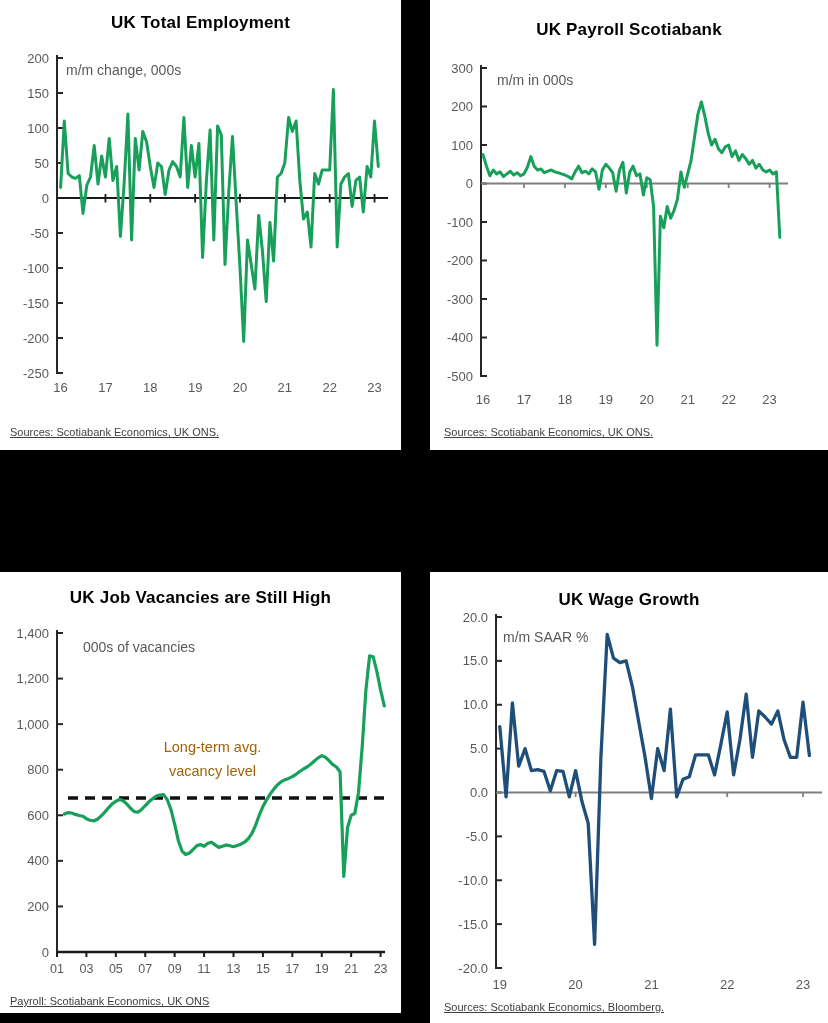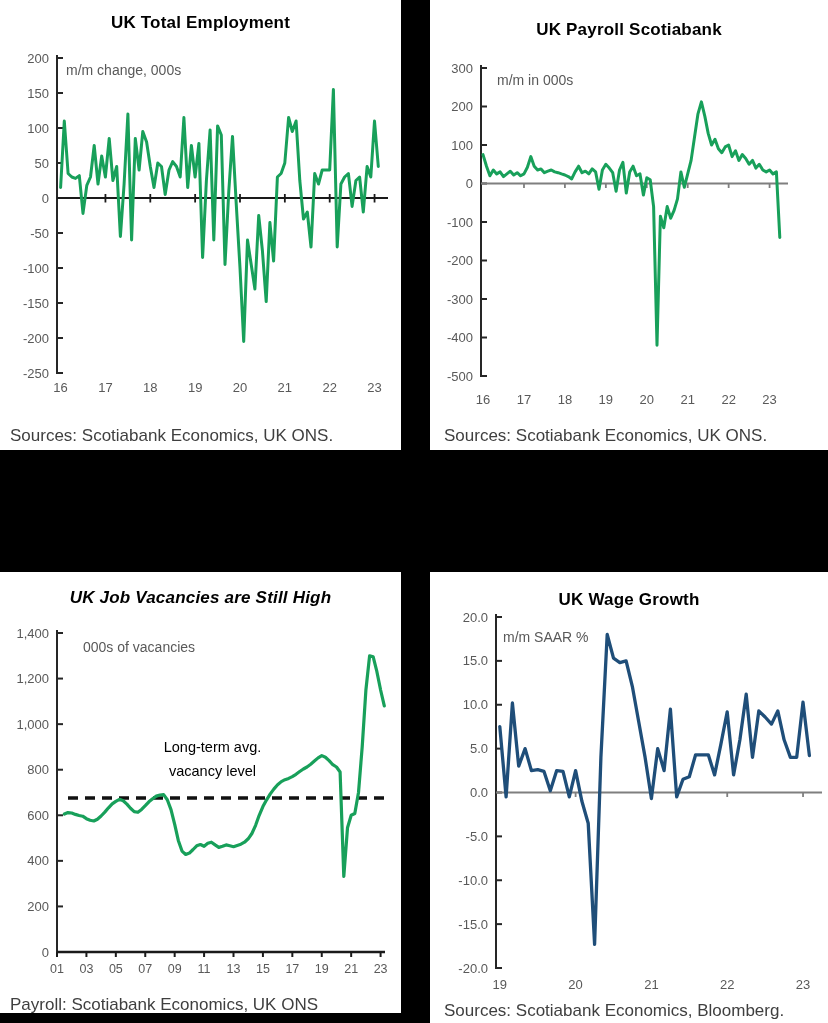--- a/index.html
+++ b/index.html
@@ -2,22 +2,22 @@
 <html><head>
 <meta charset="utf-8">
 <style>
   html,body{margin:0;padding:0;background:#000;}
   #canvas{position:relative;width:828px;height:1023px;background:#000;overflow:hidden;
           font-family:"Liberation Sans", sans-serif;}
   .panel{position:absolute;background:#fff;}
   .chart-title{position:absolute;left:0;width:100%;text-align:center;font-weight:bold;
                font-size:17px;color:#000;letter-spacing:.2px;}
   .caption{position:absolute;font-size:14px;color:#595959;}
-  .source{position:absolute;font-size:17px;color:#3f3f3f;}
-  .annotation{position:absolute;font-size:14.5px;line-height:1.65;color:#000000;text-align:center;}
+  .source{position:absolute;font-size:11px;color:#3f3f3f;text-decoration:underline;}
+  .annotation{position:absolute;font-size:14.5px;line-height:1.65;color:#a16207;text-align:center;}
   svg{position:absolute;left:0;top:0;}
   svg text{font-family:"Liberation Sans", sans-serif;}
   svg text.ylab{font-size:13px;fill:#595959;}
   svg text.xlab{font-size:13px;fill:#595959;}
   svg text.xlab.small{font-size:12.5px;}
 </style>
 </head>
 <body>
 
 <div id="canvas">
@@ -106,21 +106,21 @@
         <text x="216.77999999999813" y="404" text-anchor="middle" class="xlab">20</text>
         <text x="257.71333333333143" y="404" text-anchor="middle" class="xlab">21</text>
         <text x="298.6466666666648" y="404" text-anchor="middle" class="xlab">22</text>
         <text x="339.5799999999981" y="404" text-anchor="middle" class="xlab">23</text>
         <polyline points="53.0,154.6 56.5,166.2 59.9,175.8 63.3,170.0 66.7,173.9 70.1,171.9 73.5,176.6 76.9,173.9 80.3,171.2 83.7,175.0 87.2,172.7 90.6,175.8 94.0,173.9 97.4,167.3 100.8,156.6 104.2,166.2 107.6,170.0 111.0,168.9 114.4,172.7 117.9,171.2 121.3,170.0 124.7,171.9 128.1,172.7 131.5,173.9 134.9,175.0 138.3,176.6 141.7,178.9 145.1,171.9 148.6,166.2 152.0,172.7 155.4,171.2 158.8,173.9 162.2,168.9 165.6,171.9 169.0,189.3 172.4,170.0 175.8,164.3 179.3,168.1 182.7,172.7 186.1,191.2 189.5,170.0 192.9,162.3 196.3,193.1 199.7,171.9 203.1,166.2 206.5,175.8 210.0,173.9 213.4,195.1 216.8,177.7 220.2,179.7 223.6,206.6 227.0,345.2 230.4,216.2 233.8,227.8 237.2,206.6 240.7,218.2 244.1,210.4 247.5,198.9 250.9,171.9 254.3,187.3 257.7,173.9 261.1,160.4 264.5,137.3 267.9,114.2 271.4,101.9 274.8,116.1 278.2,133.4 281.6,145.0 285.0,139.2 288.4,148.8 291.8,152.7 295.2,146.9 298.6,145.0 302.1,156.6 305.5,150.8 308.9,160.4 312.3,154.6 315.7,158.5 319.1,164.3 322.5,160.4 325.9,168.1 329.3,164.3 332.8,170.0 336.2,171.9 339.6,170.0 343.0,173.9 346.4,171.9 349.8,237.4" fill="none" stroke="#18A05A" stroke-width="3" stroke-linejoin="round" stroke-linecap="round"></polyline>
       </svg>
     <div class="source" style="left:14px;top:426px;">Sources: Scotiabank Economics, UK ONS.</div>
   </div>
 
   <div class="panel" style="left:0;top:572px;width:401px;height:441px;">
-    <div class="chart-title" style="top:16px;font-style:italic;">UK Job Vacancies are Still High</div>
+    <div class="chart-title" style="top:16px;">UK Job Vacancies are Still High</div>
     <div class="caption" style="left:83px;top:67px;">000s of vacancies</div>
     <div class="annotation" style="left:110px;top:164px;width:205px;">
       <span>Long-term avg.</span><br>
       <span>vacancy level</span>
     </div>
     <svg id="chart-svg-2" width="401" height="441">
         <line x1="57" y1="58" x2="57" y2="381" stroke="#262626" stroke-width="2"></line>
         <line x1="57" y1="61" x2="63" y2="61" stroke="#262626" stroke-width="2"></line>
         <text x="49" y="65.5" text-anchor="end" class="ylab">1,400</text>
         <line x1="57" y1="106.57142857142857" x2="63" y2="106.57142857142857" stroke="#262626" stroke-width="2"></line>

